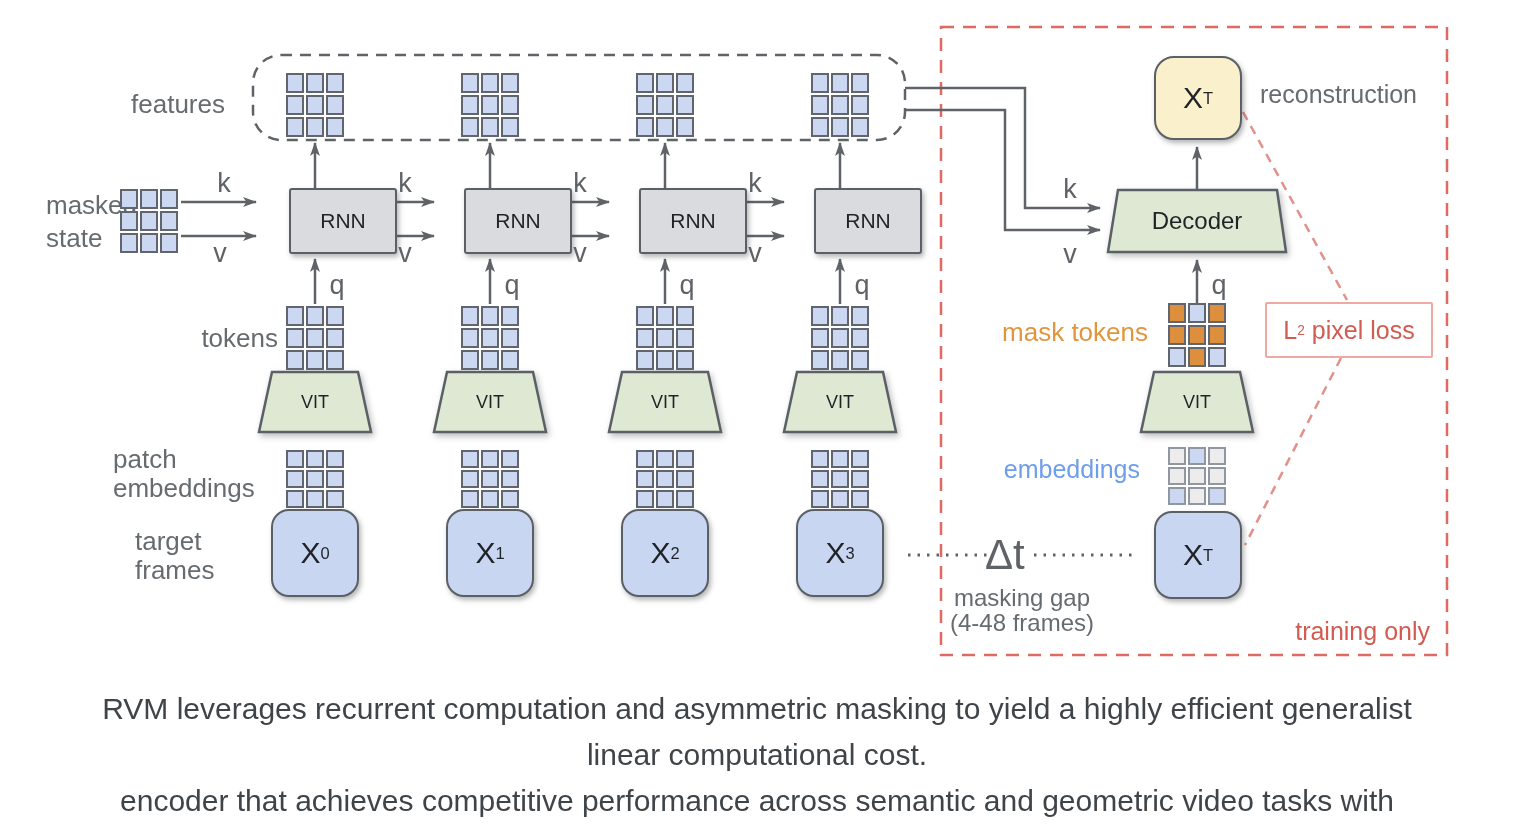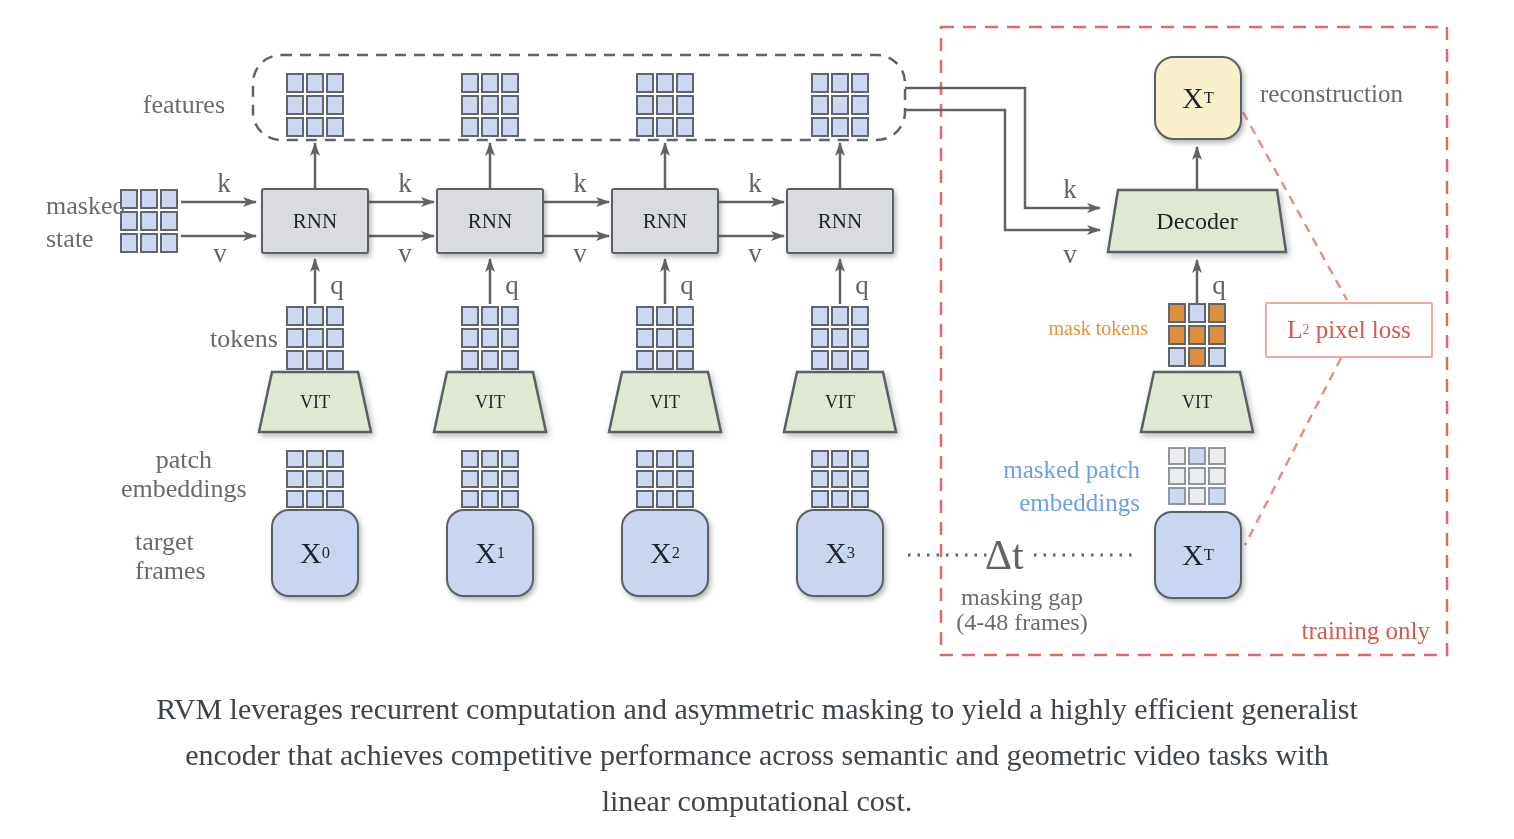--- a/index.html
+++ b/index.html
@@ -1,47 +1,47 @@
 <!DOCTYPE html>
 <html style="--cell-blue: #ccd7f2; --cell-orange: #dd8f3d; --cell-gray: #ececec; --cell-border: #61666e; --gray-fill: #d9dbde; --green-fill: #dfe8d3; --blue-fill: #c9d6f2; --yellow-fill: #faf0cc; --label-gray: #666b70; --orange-text: #e2953c; --blue-text: #6d9eeb; --red-text: #d25b52; --caption-text: #3f4449;"><head>
 <meta charset="utf-8">
 <style>
   html,body { margin:0; padding:0; background:#ffffff; }
   #canvas {
     position:relative; width:1514px; height:839px; background:#fff;
-    font-family:Liberation Serif, serif; overflow:hidden;
+    font-family:Liberation Sans, sans-serif; overflow:hidden;
   }
   #connectors { position:absolute; left:0; top:0; z-index:1; }
   .abs { position:absolute; z-index:2; }
 
   
   .vgrid { display:grid; grid-template-columns:repeat(3,18px); grid-auto-rows:20px; gap:2px; }
   .sqgrid { display:grid; grid-template-columns:repeat(3,18px); grid-auto-rows:18px; gap:2px; }
   .cell { box-sizing:border-box; border:2px solid var(--cell-border); background:var(--cell-blue); display:block; }
   .cell.o { background:var(--cell-orange); }
   .cell.g { background:var(--cell-gray); }
   .masked .cell { border-color:#9097a0; }
 
   
   .box { box-sizing:border-box; border:2.5px solid #5a6066; display:flex; align-items:center; justify-content:center;
          box-shadow:2px 3px 5px rgba(60,64,67,.38); color:#1f2327; }
-  .rnn   { width:108px; height:66px; background:var(--gray-fill); border-radius:3px; font-size:21px; }
+  .rnn   { width:108px; height:66px; background:var(--gray-fill); border-radius:3px; font-size:21px;margin-left:28px; }
   .frame { width:88px;  height:88px; background:var(--blue-fill); border-radius:18px; font-size:30px; }
   .recon { width:88px;  height:84px; background:var(--yellow-fill); border-radius:20px; font-size:30px; }
   .sub { font-size:.55em; vertical-align:-.45em; }
 
   .trapz-label { display:flex; align-items:center; justify-content:center; color:#1f2327; font-size:18px; }
   .decoder-label { font-size:24px; }
 
   
   .lbl  { color:var(--label-gray); font-size:26px; line-height:33px; }
   .lbl.right { text-align:right; }
   .kvq  { color:#5f6368; font-size:27px; line-height:1; text-align:center; width:28px; }
   .small-lbl { font-size:25px; line-height:30px;text-align:center; }
-  .orange-lbl { color:var(--orange-text); font-size:20px; }
+  .orange-lbl { color:var(--orange-text); font-size:26px; }
   .blue-lbl { color:var(--blue-text); font-size:25px; line-height:33px; text-align:right; }
   .red-lbl { color:var(--red-text); font-size:25px; }
   .delta { color:#5f6368; font-size:42px; line-height:1; }
   .gap-lbl { color:var(--label-gray); font-size:24px; line-height:25px; text-align:center; }
   .l2box { box-sizing:border-box; width:168px; height:56px; border:2px solid #efa8a2; border-radius:2px;
            background:#fff; display:flex; align-items:center; justify-content:center;
            color:var(--red-text); font-size:25px; }
   .caption { left:0; top:686px; width:1514px; text-align:center;
              font-size:30px; line-height:46px; color:var(--caption-text); }
 </style>
@@ -101,21 +101,21 @@
       <path d="M1118,190 L1277,190 L1286,252 L1108,252 Z" fill="#dfe8d3" stroke="#5a6066" stroke-width="2.5"></path>
     </g>
   </svg>
 
   <div class="abs lbl right" style="left:95px; top:88px; width:130px;"><span>features</span></div>
   <div class="abs lbl" style="left:46px; top:189px;">
     <div>masked</div>
     <div>state</div>
   </div>
   <div class="abs lbl right" style="left:190px; top:322px; width:88px;"><span>tokens</span></div>
-  <div class="abs lbl" style="left:121px; top:445px; line-height:29px;text-align:center;">
+  <div class="abs lbl" style="left:113px; top:445px; line-height:29px;">
     <div>patch</div>
     <div>embeddings</div>
   </div>
   <div class="abs lbl" style="left:135px; top:527px; line-height:29px;">
     <div>target</div>
     <div>frames</div>
   </div>
 
   <div class="abs vgrid" style="left:120px; top:189px;">
       <span class="cell b"></span>
@@ -342,21 +342,20 @@
       <span class="cell o"></span>
       <span class="cell o"></span>
       <span class="cell o"></span>
       <span class="cell o"></span>
       <span class="cell b"></span>
       <span class="cell o"></span>
       <span class="cell b"></span>
     </div>
 
   <div class="abs blue-lbl" style="left:968px; top:453px; width:172px;">
-    <div>masked patch</div>
     <div>embeddings</div>
   </div>
   <div class="abs sqgrid masked" style="left:1168px; top:447px;">
       <span class="cell g"></span>
       <span class="cell b"></span>
       <span class="cell g"></span>
       <span class="cell g"></span>
       <span class="cell g"></span>
       <span class="cell g"></span>
       <span class="cell b"></span>
@@ -378,17 +377,17 @@
   <div class="abs red-lbl" style="left:1270px; top:617px; width:160px; text-align:right;"><span>training only</span></div>
 
   <div class="abs delta" style="left:985px; top:534px;"><span>Δt</span></div>
   <div class="abs gap-lbl" style="left:932px; top:585px; width:180px;">
     <div>masking gap</div>
     <div>(4-48 frames)</div>
   </div>
 
   <div class="abs caption">
     <div>RVM leverages recurrent computation and asymmetric masking to yield a highly efficient generalist</div>
+    <div>linear computational cost.</div>
     <div>encoder that achieves competitive performance across semantic and geometric video tasks with</div>
-    <div>linear computational cost.</div>
   </div>
 
 </div>
 
 </body></html>

